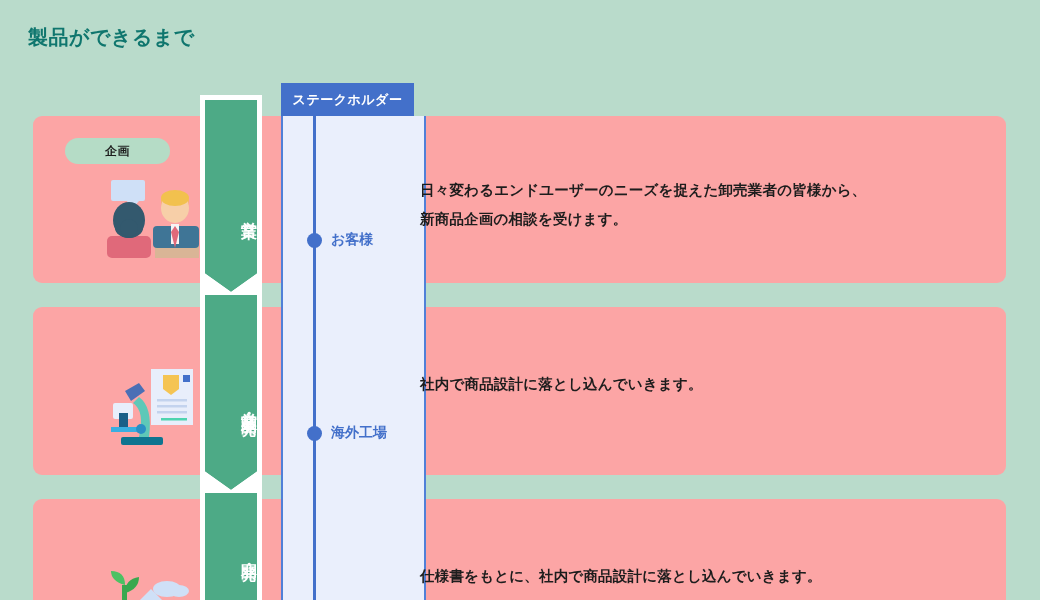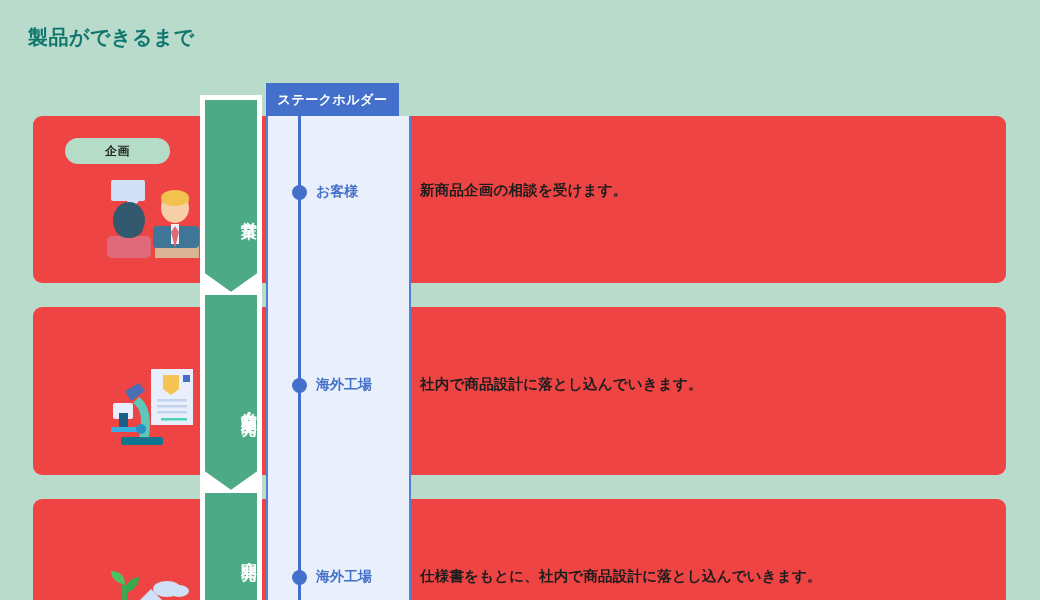--- a/index.html
+++ b/index.html
@@ -24,21 +24,21 @@
     font-size: 20px;
     font-weight: bold;
     color: #0f766e;
     letter-spacing: 0.5px;
     line-height: 1.2;
   }
 
   
   .stake-col {
     position: absolute;
-    left: 266px;
+    left: 281px;
     top: 83px;
     width: 133px;
     height: 517px;
   }
   .stake-head {
     height: 33px;
     background: #4370ca;
     color: #ffffff;
     font-size: 13px;
     font-weight: bold;
@@ -66,20 +66,21 @@
     background: #4370ca;
   }
 
   
   .node {
     position: absolute;
     left: 24px;
     display: flex;
     align-items: center;
     gap: 9px;
+    margin-top: 48px;
   }
   .node-dot {
     width: 15px;
     height: 15px;
     border-radius: 50%;
     background: #4370ca;
     flex: 0 0 auto;
   }
   .node-label {
     font-size: 14px;
@@ -127,21 +128,21 @@
     justify-content: center;
     letter-spacing: 2px;
     line-height: 1;
   }
 
   
   .card {
     position: absolute;
     left: 33px;
     width: 973px;
-    background: #ef4444;
+    background: #fca5a5;
     border-radius: 9px;
   }
   .card-pill {
     position: absolute;
     left: 32px;
     top: 22px;
     width: 105px;
     height: 26px;
     border-radius: 13px;
     background: #b5dcc6;
@@ -268,20 +269,21 @@
         </div>
         <div class="node" style="top: 452px;">
           <div class="node-dot"></div>
           <div class="node-label">海外工場</div>
         </div>
       </div>
   </div>
 </div>
 
 <div class="card-text" style="top: 176px;">
+    <div>日々変わるエンドユーザーのニーズを捉えた卸売業者の皆様から、</div>
     <div>新商品企画の相談を受けます。</div>
   </div>
 <div class="card-text" style="top: 370px;">
     <div>社内で商品設計に落とし込んでいきます。</div>
   </div>
 <div class="card-text" style="top: 562px;">
     <div>仕様書をもとに、社内で商品設計に落とし込んでいきます。</div>
   </div>
 
 </body></html>

